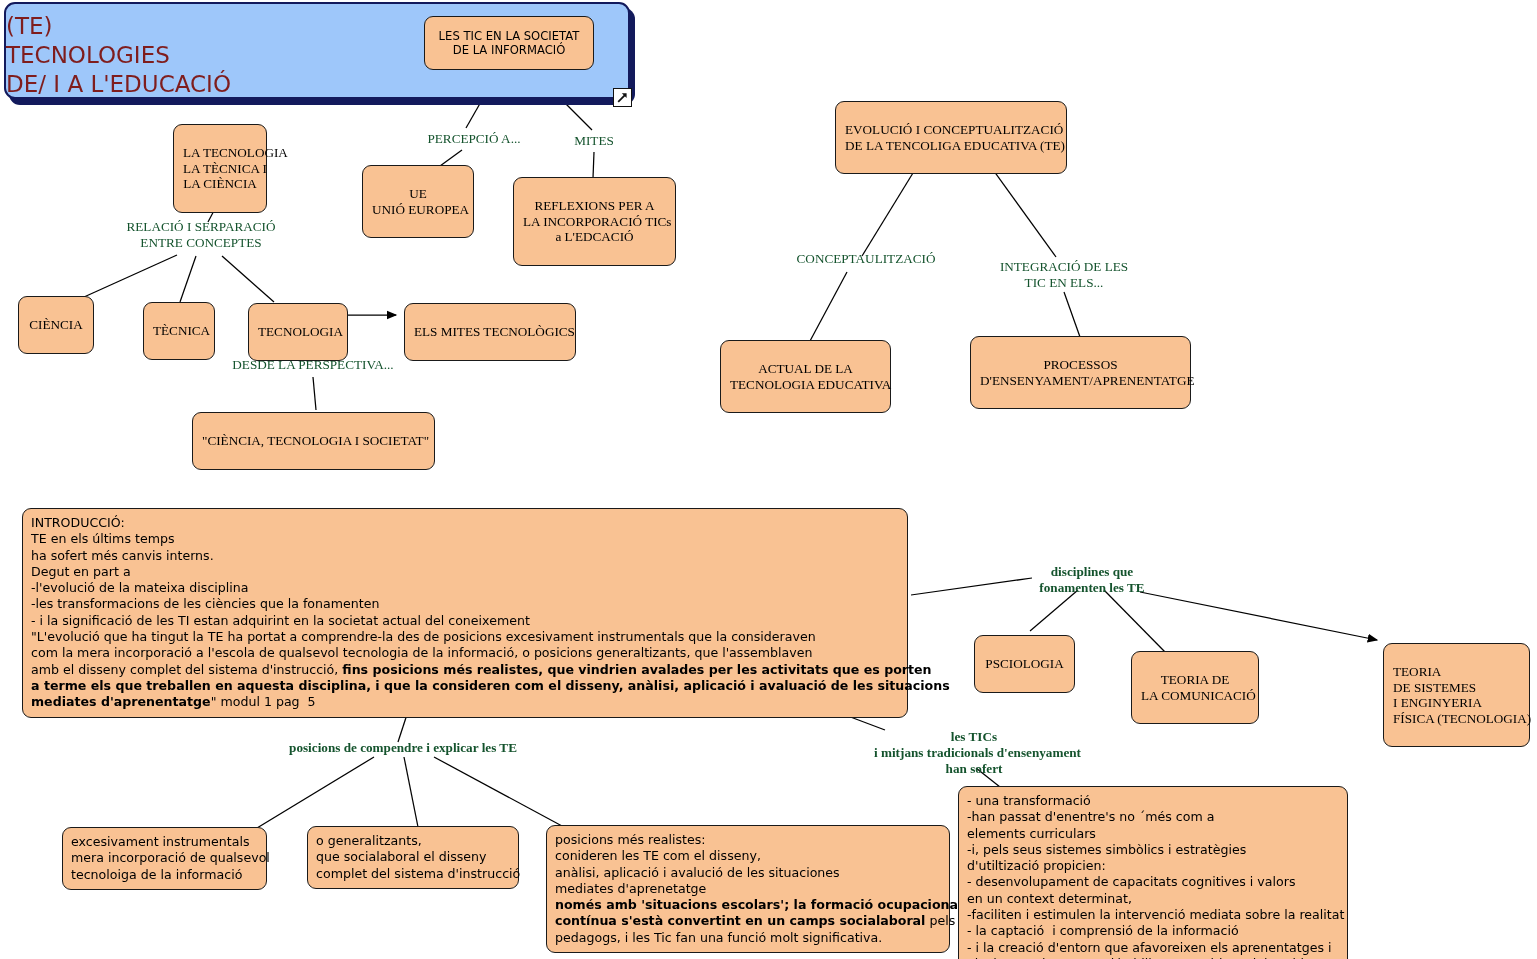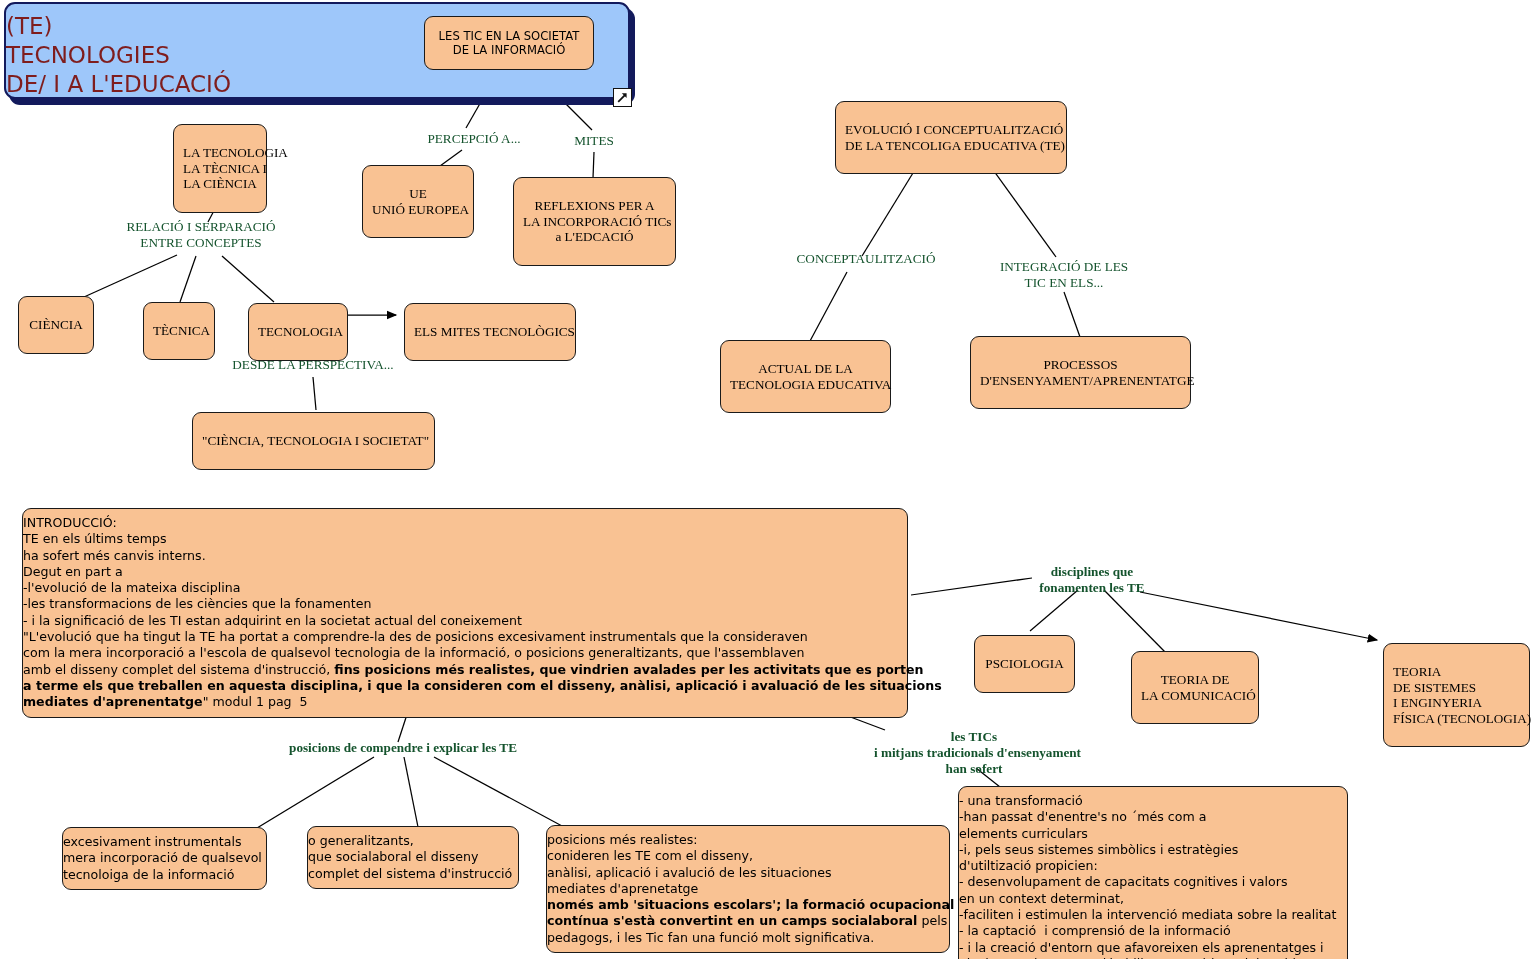--- a/index.html
+++ b/index.html
@@ -105,21 +105,21 @@
   
   .para {
     position: absolute;
     background: #f9c293;
     border: 1.4px solid #1a1a1a;
     border-radius: 9px;
     color: #000;
     font-size: 12.6px;
     line-height: 16.3px;
     text-align: left;
-    padding: 6px 0;
+    padding: 6px 8px;
     z-index: 5;
     font-family: "DejaVu Sans", sans-serif;
   }
   .para b { font-weight: bold; }
   .para .ln { display: block; white-space: pre; }
 </style>
 </head>
 <body>
 
 <div id="canvas">

